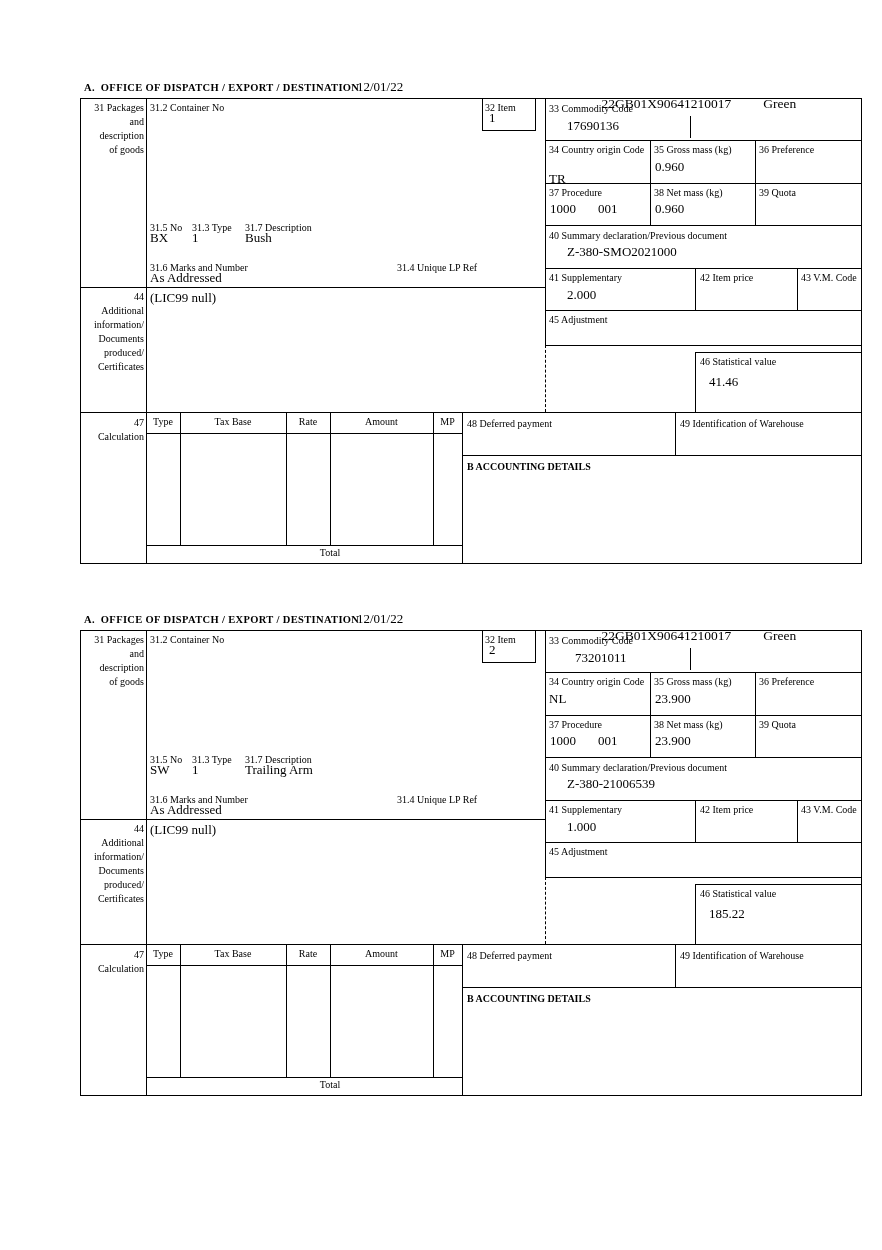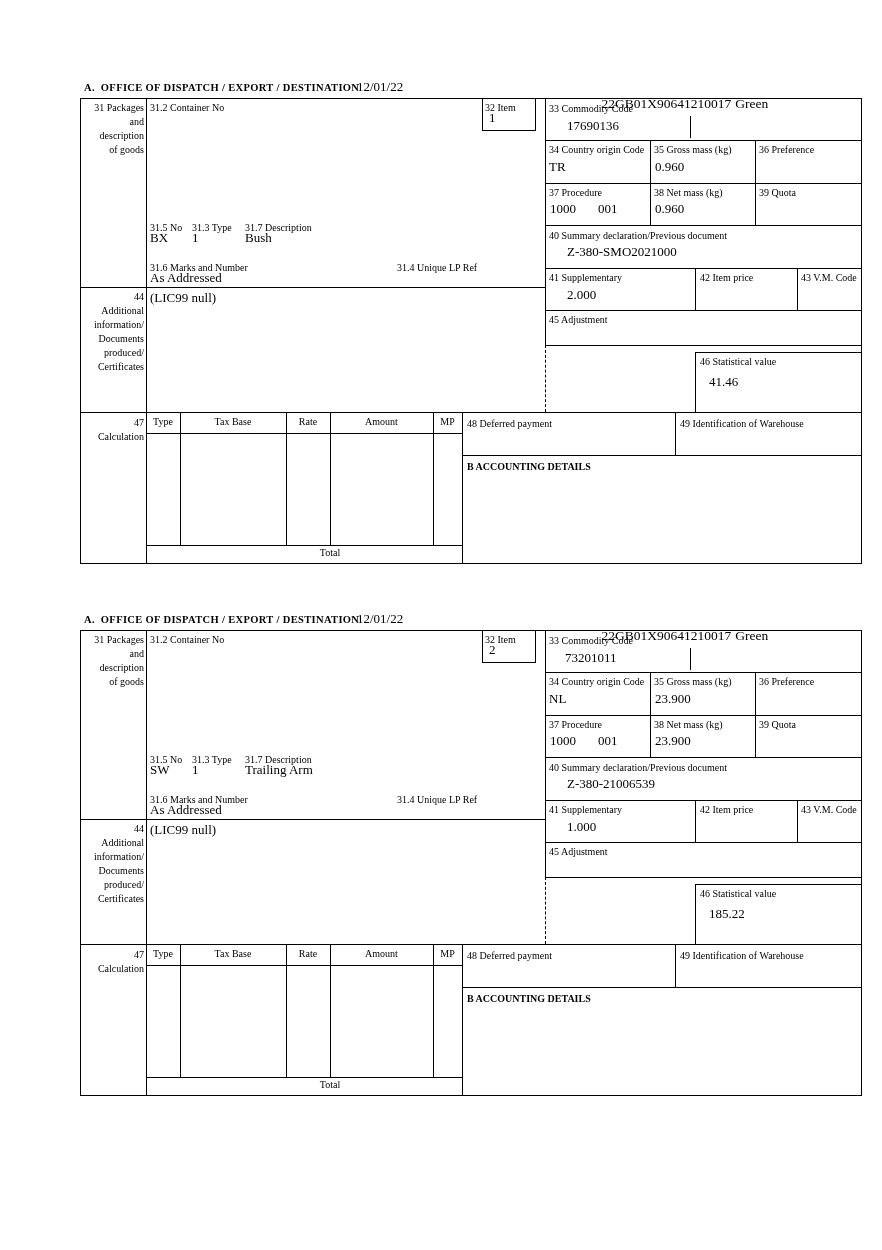--- a/index.html
+++ b/index.html
@@ -14,21 +14,21 @@
   .section { position:absolute; left:80px; width:783px; height:484px; }
   .section-1 { top:80px; }
   .section-2 { top:612px; }
   .hl { position:absolute; border-top:1px solid #000; height:0; }
   .vl { position:absolute; border-left:1px solid #000; width:0; }
   .vl-dash { border-left-style:dashed; }
   .lbl { position:absolute; font-size:10px; line-height:14px; white-space:pre-line;text-align:right; }
   .val { position:absolute; font-size:13px; line-height:14px; white-space:pre; }
   .hdr-a { position:absolute; font-size:10.5px; font-weight:bold; letter-spacing:.35px; white-space:pre; }
   .hdr-ref { position:absolute; font-size:13.5px; white-space:pre; }
-  .ref-status { margin-left:4px; }
+  .ref-status { margin-left:32px; }
   .cth { position:absolute; font-size:10px; text-align:center; }
   .bold { font-weight:bold; }
 </style>
 </head>
 <body>
 
 <div class="section section-1">
 
   <div class="hdr-a" style="left:4px;top:2px;">A.  OFFICE OF DISPATCH / EXPORT / DESTINATION</div>
   <div class="val" style="left:277px;top:0;">12/01/22</div>
@@ -102,21 +102,21 @@
   <div class="lbl" style="left:317px;top:181px;">31.4 Unique LP Ref</div>
   <div class="val" style="left:70px;top:191px;">As Addressed</div>
   <div class="val" style="left:70px;top:211px;">(LIC99 null)</div>
 
   <div class="lbl" style="left:469px;top:22px;">33 Commodity Code</div>
   <div class="val" style="left:487px;top:39px;">17690136</div>
 
   <div class="lbl" style="left:469px;top:63px;">34 Country origin Code</div>
   <div class="lbl" style="left:574px;top:63px;">35 Gross mass (kg)</div>
   <div class="lbl" style="left:679px;top:63px;">36 Preference</div>
-  <div class="val" style="left:469px;top:80px;">TR</div>
+  <div class="val" style="left:469px;top:92px;">TR</div>
   <div class="val" style="left:575px;top:80px;">0.960</div>
 
   <div class="lbl" style="left:469px;top:106px;">37 Procedure</div>
   <div class="lbl" style="left:574px;top:106px;">38 Net mass (kg)</div>
   <div class="lbl" style="left:679px;top:106px;">39 Quota</div>
   <div class="val" style="left:470px;top:122px;">1000</div>
   <div class="val" style="left:518px;top:122px;">001</div>
   <div class="val" style="left:575px;top:122px;">0.960</div>
 
   <div class="lbl" style="left:469px;top:149px;">40 Summary declaration/Previous document</div>
@@ -214,21 +214,21 @@
   <div class="lbl" style="left:165px;top:141px;">31.7 Description</div>
   <div class="val" style="left:70px;top:151px;">SW</div>
   <div class="val" style="left:112px;top:151px;">1</div>
   <div class="val" style="left:165px;top:151px;">Trailing Arm</div>
   <div class="lbl" style="left:70px;top:181px;">31.6 Marks and Number</div>
   <div class="lbl" style="left:317px;top:181px;">31.4 Unique LP Ref</div>
   <div class="val" style="left:70px;top:191px;">As Addressed</div>
   <div class="val" style="left:70px;top:211px;">(LIC99 null)</div>
 
   <div class="lbl" style="left:469px;top:22px;">33 Commodity Code</div>
-  <div class="val" style="left:485px;top:39px;text-align:right;">73201011</div>
+  <div class="val" style="left:495px;top:39px;text-align:right;">73201011</div>
 
   <div class="lbl" style="left:469px;top:63px;">34 Country origin Code</div>
   <div class="lbl" style="left:574px;top:63px;">35 Gross mass (kg)</div>
   <div class="lbl" style="left:679px;top:63px;">36 Preference</div>
   <div class="val" style="left:469px;top:80px;">NL</div>
   <div class="val" style="left:575px;top:80px;">23.900</div>
 
   <div class="lbl" style="left:469px;top:106px;">37 Procedure</div>
   <div class="lbl" style="left:574px;top:106px;">38 Net mass (kg)</div>
   <div class="lbl" style="left:679px;top:106px;">39 Quota</div>

